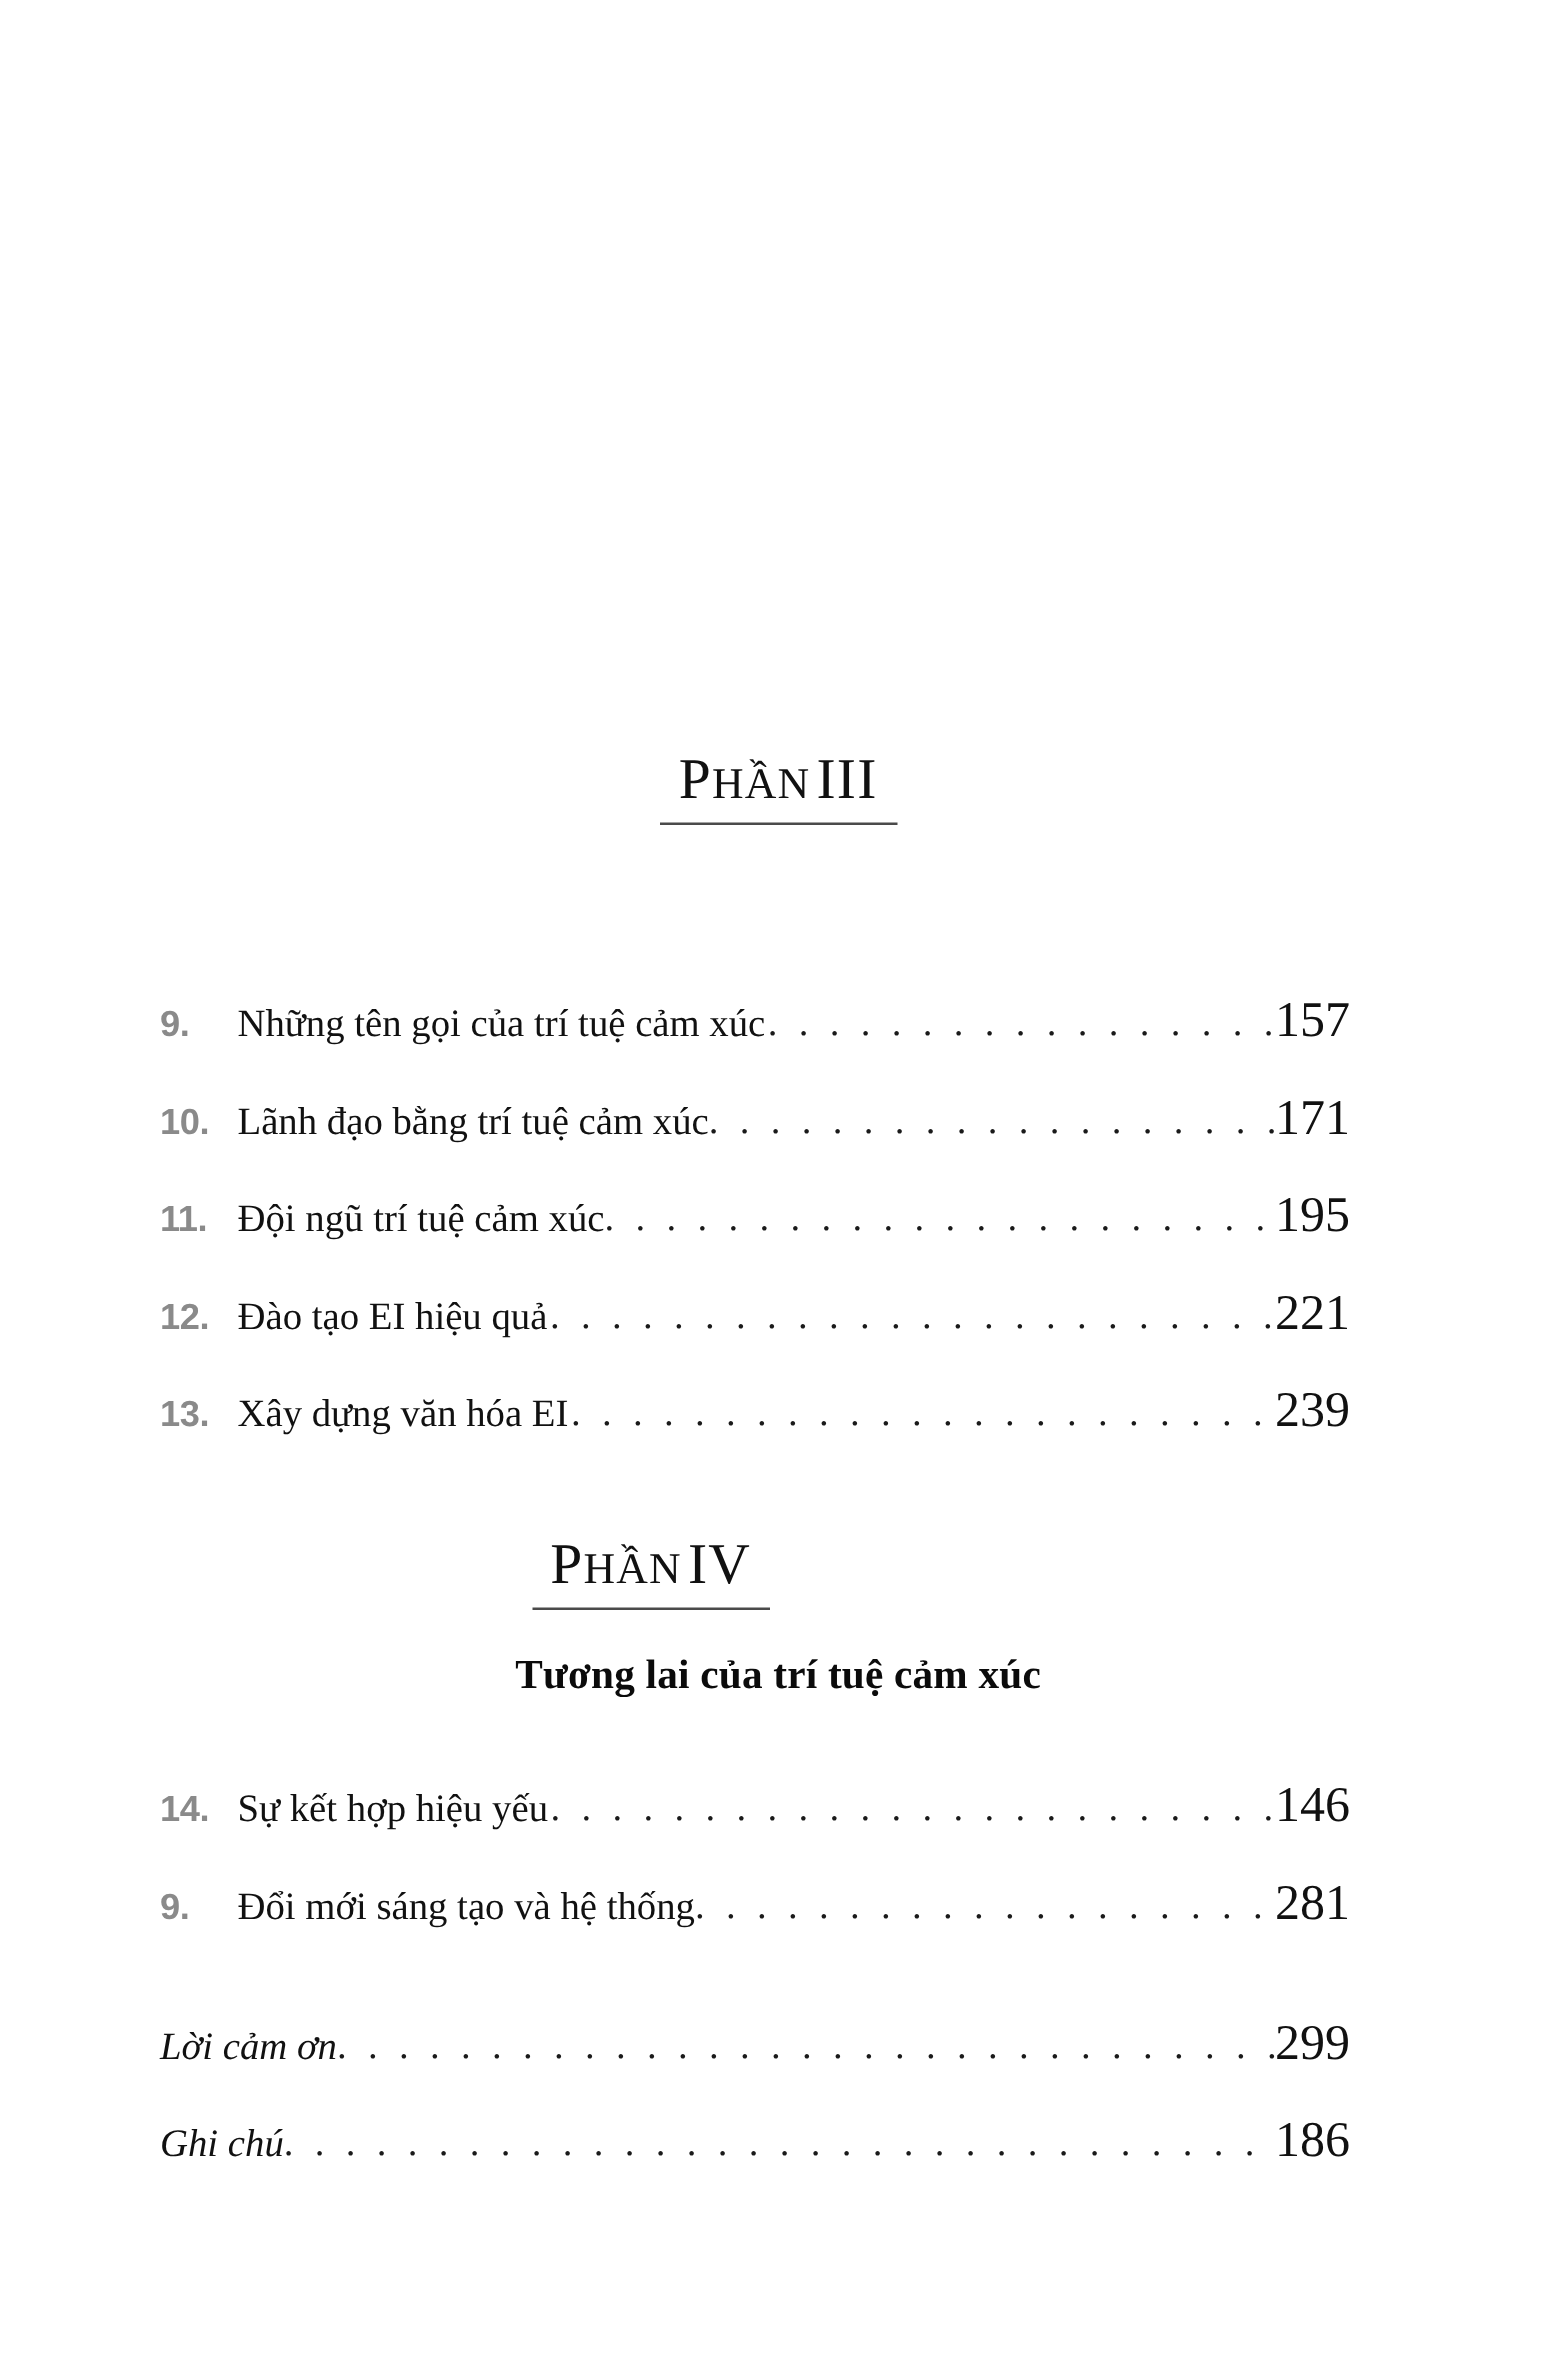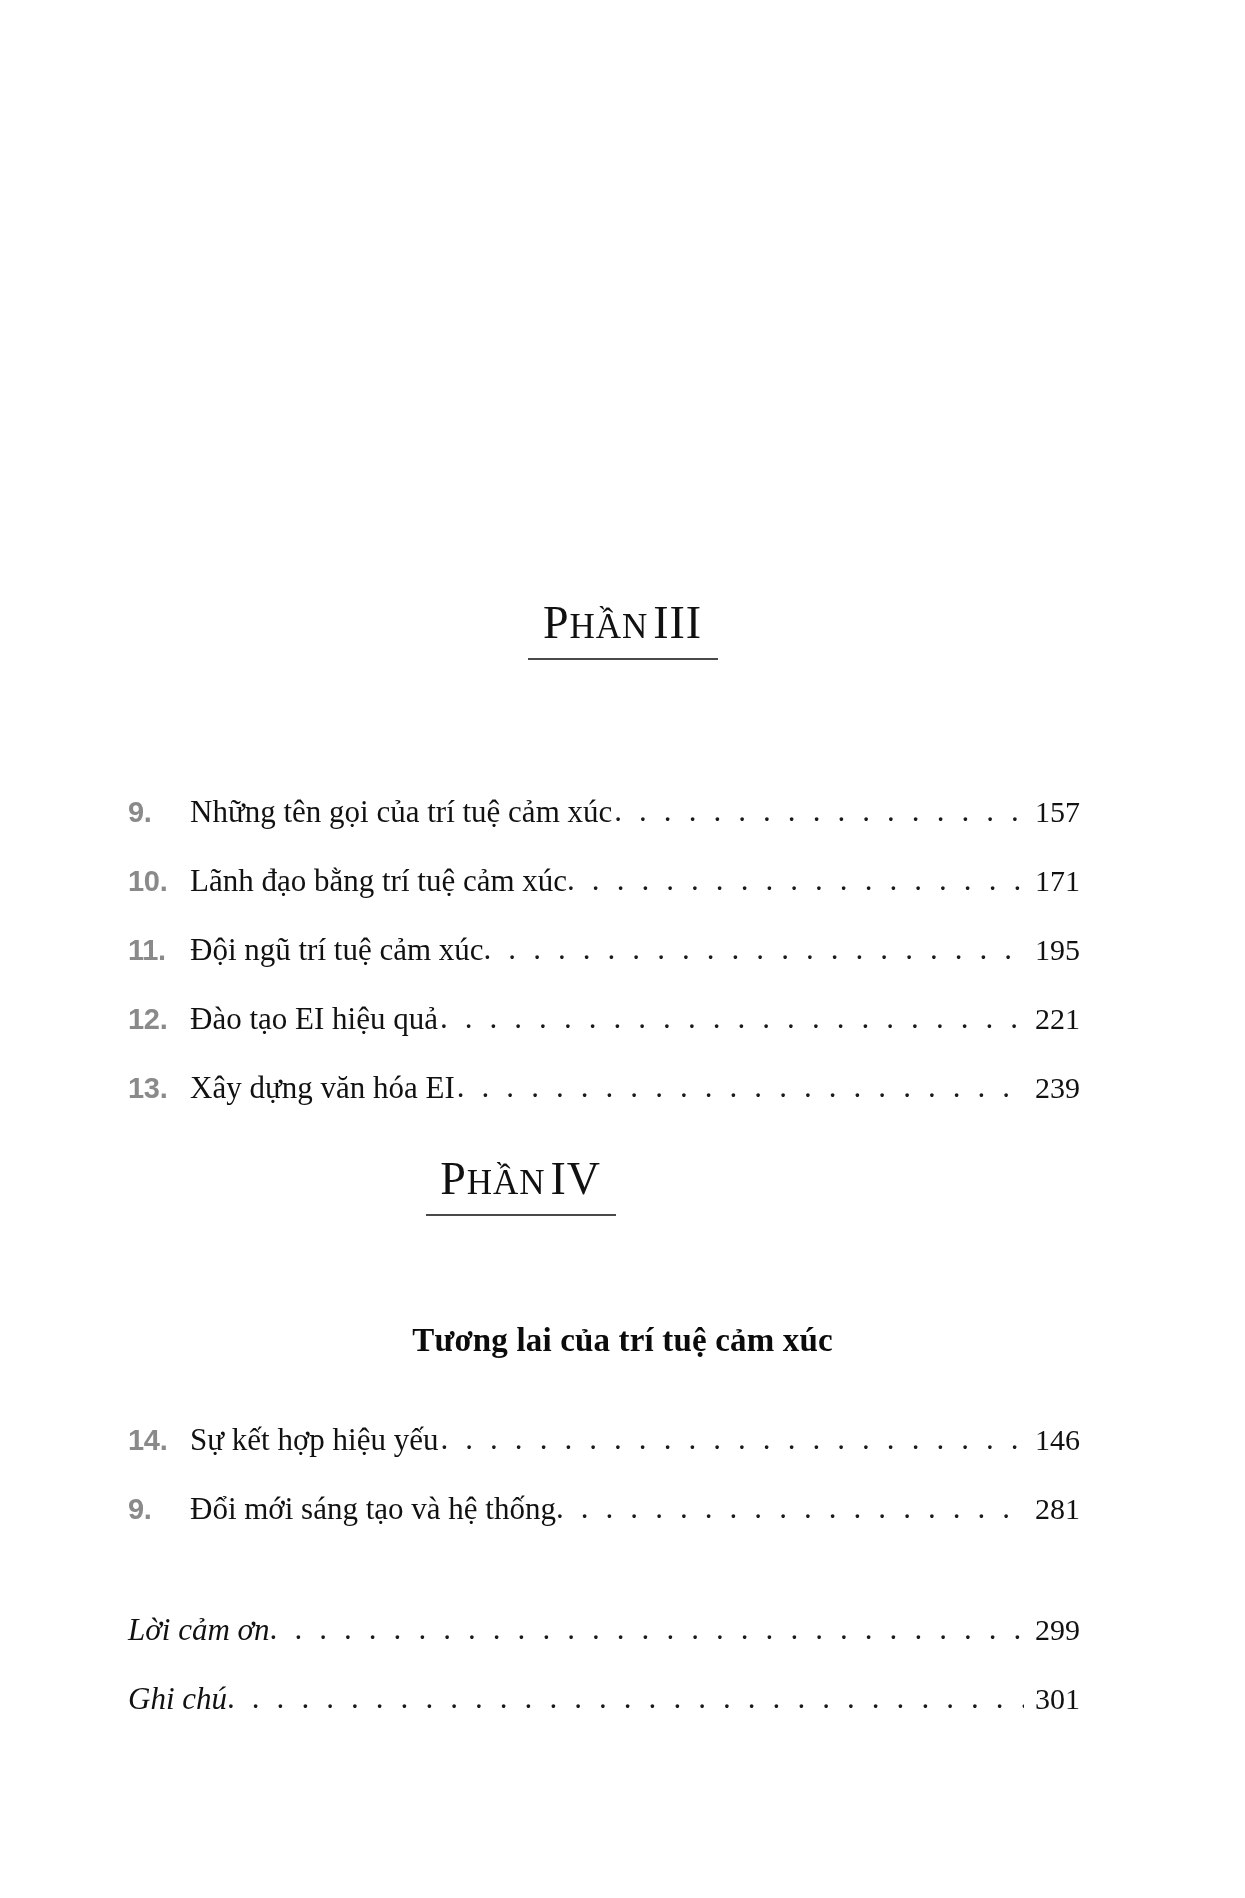--- a/index.html
+++ b/index.html
@@ -107,40 +107,40 @@
     color: #1a1a1a;
     letter-spacing: 0.55em;
     text-align: left;
     position: relative;
     top: -1px;
   }
 
   .toc-page {
     flex: 0 0 auto;
     font-family: "Liberation Serif", "DejaVu Serif", serif;
-    font-size: 30px;
+    font-size: 40px;
     color: #111111;
     white-space: nowrap;
     text-align: right;
     min-width: 56px;
   }
 
   .toc-row.tight .toc-title { padding-right: 0; }
   .toc-row.italic .toc-title {
     font-style: italic;
     font-weight: 400;
   }
   .toc-row.italic { padding-left: 0px; }
 
   
   #part3-block  { position: absolute; left: 0;   top: 600px;  width: 1245px; }
   #part3-sub    { position: absolute; left: 0;   top: 694px;  width: 1245px; }
   #part3-list   { top: 796px; }
 
-  #part4-block  { position: absolute; left: 0;   top: 1156px; width: 1041px; }
+  #part4-block  { position: absolute; left: 0;   top: 1228px; width: 1041px; }
   #part4-sub    { position: absolute; left: 0;   top: 1322px; width: 1245px; }
   #part4-list   { top: 1424px; }
 
   #back-list    { top: 1614px; }
 
   .toc-list .toc-row + .toc-row { margin-top: 38px; }
 </style>
 </head>
 <body>
 
@@ -226,18 +226,18 @@
 
       <span class="toc-title">Lời cảm ơn</span>
       <span class="toc-leader">.............................................................</span>
       <span class="toc-page">299</span>
     </div>
 
     <div class="toc-row italic tight">
 
       <span class="toc-title">Ghi chú</span>
       <span class="toc-leader">.............................................................</span>
-      <span class="toc-page">301</span>
+      <span class="toc-page">186</span>
     </div>
 
   </div>
 
 </div>
 
 </body></html>

